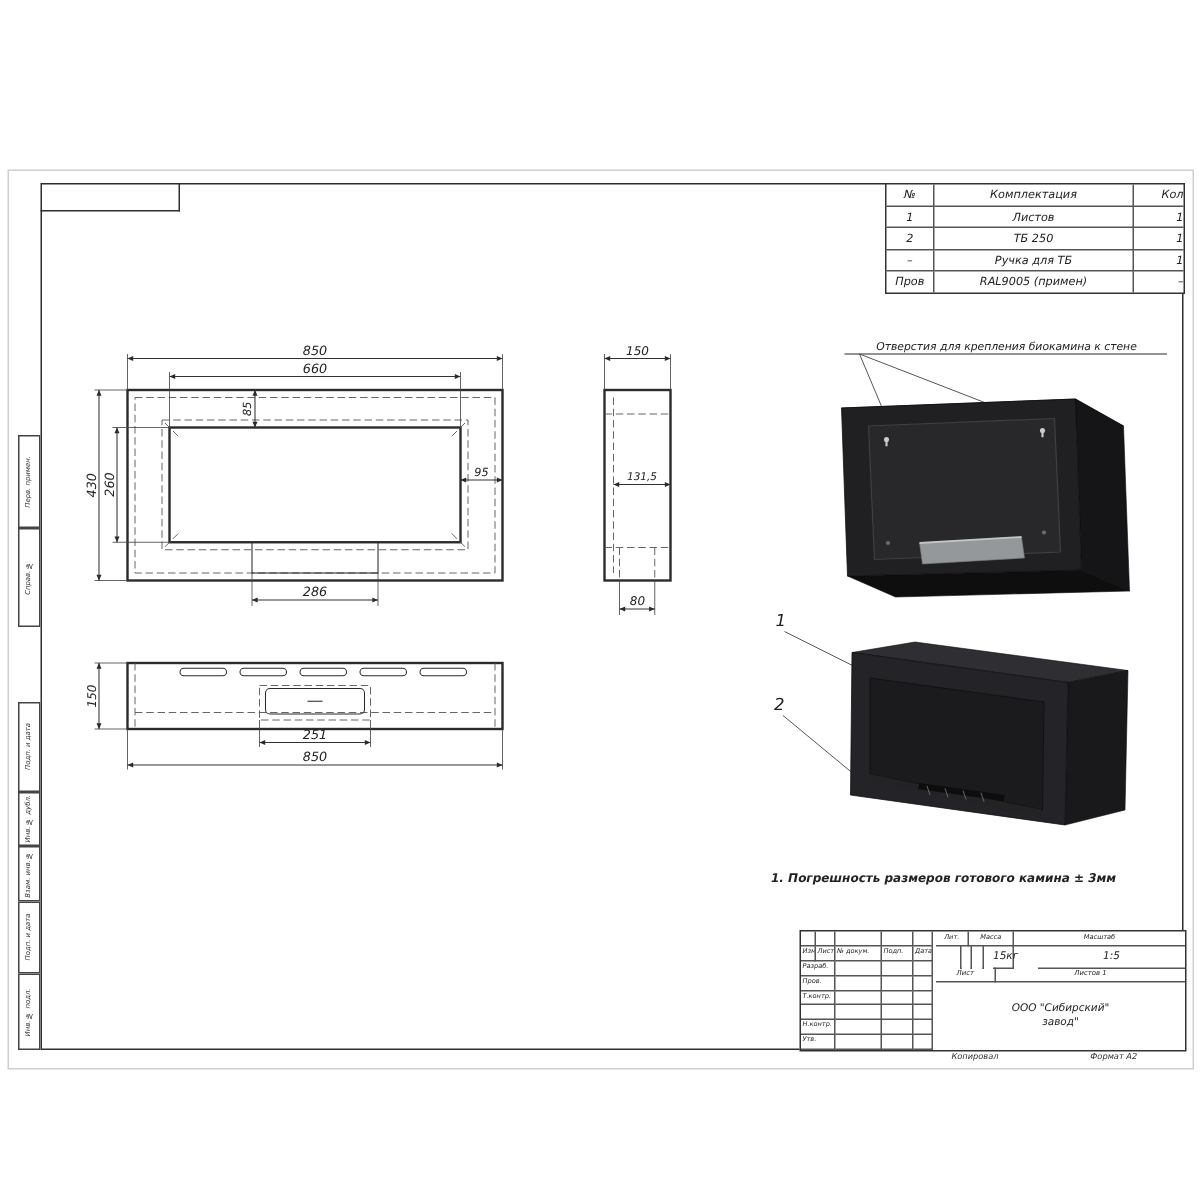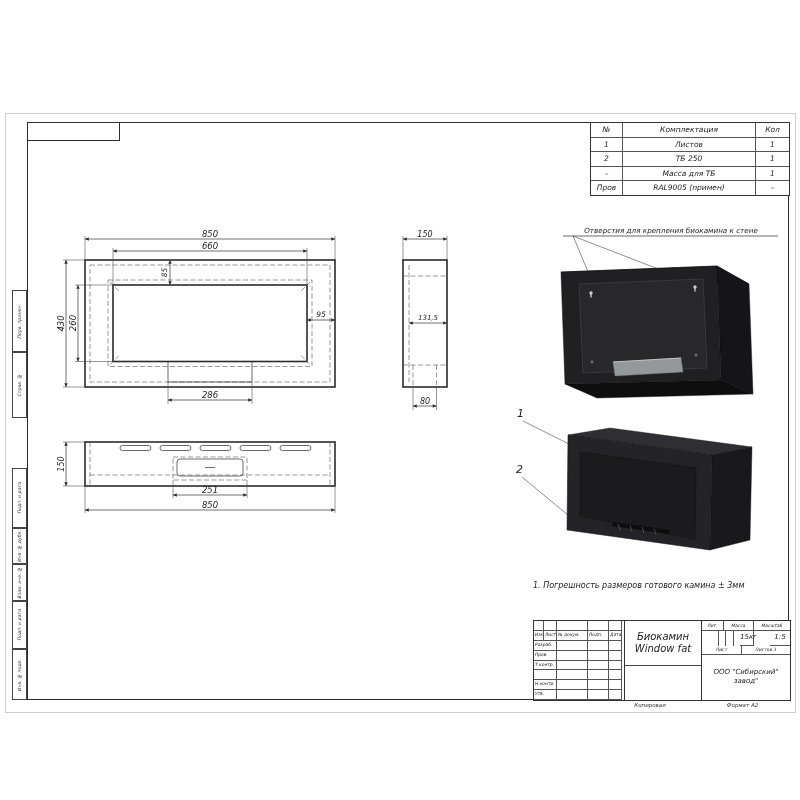--- a/index.html
+++ b/index.html
@@ -11,24 +11,24 @@
   
   .mbox{position:absolute;left:12px;width:15px;border:0.8px solid #444;box-sizing:border-box;
         display:flex;align-items:center;justify-content:center;background:#fff;}
   .mbox span{writing-mode:vertical-rl;transform:rotate(180deg);font-size:4.6px;font-style:italic;color:#333;white-space:nowrap;}
   
   .parts-table{position:absolute;left:590px;top:122px;width:200px;border:1.2px solid #333;box-sizing:border-box;
                font-style:italic;font-size:7.5px;background:#fff;}
   .pt-row{display:grid;grid-template-columns:32px 1fr 33px;}
   .pt-cell{border-right:0.6px solid #555;border-bottom:0.6px solid #555;height:13.5px;line-height:13.5px;
            text-align:center;overflow:hidden;white-space:nowrap;}
-  .pt-cell:last-child{border-right:none;}
+  .pt-cell:last-child{border-right:none;text-align:right;}
   .pt-row:last-child .pt-cell{border-bottom:none;}
   
-  .note{position:absolute;left:533px;top:581px;font-style:italic;font-size:8px;color:#222;white-space:nowrap;}
+  .note{position:absolute;left:514px;top:581px;font-style:italic;font-size:8px;color:#222;white-space:nowrap;font-weight:bold;}
   
   svg{position:absolute;overflow:visible;}
   svg text{font-family:"DejaVu Sans",sans-serif;font-style:italic;fill:#222;}
   .thick{stroke:#2b2b2b;stroke-width:1.6;fill:none;}
   .thin{stroke:#2b2b2b;stroke-width:0.7;fill:none;}
   .dash{stroke:#555;stroke-width:0.6;fill:none;stroke-dasharray:5 2.5;}
   .ext{stroke:#444;stroke-width:0.55;}
   .dim{stroke:#333;stroke-width:0.7;}
   .leader{stroke:#444;stroke-width:0.6;fill:none;}
   
@@ -95,21 +95,21 @@
       <div class="pt-cell">Листов</div>
       <div class="pt-cell">1</div>
     </div>
     <div class="pt-row">
       <div class="pt-cell">2</div>
       <div class="pt-cell">ТБ 250</div>
       <div class="pt-cell">1</div>
     </div>
     <div class="pt-row">
       <div class="pt-cell">–</div>
-      <div class="pt-cell">Масса для ТБ</div>
+      <div class="pt-cell">Ручка для ТБ</div>
       <div class="pt-cell">1</div>
     </div>
     <div class="pt-row">
       <div class="pt-cell">Пров</div>
       <div class="pt-cell">RAL9005 (примен)</div>
       <div class="pt-cell">–</div>
     </div>
   </div>
 
   <svg style="left:60px;top:228px;" width="310" height="255" viewBox="0 0 310 255">
@@ -301,27 +301,20 @@
         <div></div>
       <div class="span2">Н.контр.</div>
         <div></div>
         <div></div>
         <div></div>
       <div class="span2">Утв.</div>
         <div></div>
         <div></div>
         <div></div>
     </div>
-    <div class="tb-center">
-      <div class="tb-name">
-        <span>Биокамин</span>
-        <span>Window fat</span>
-      </div>
-      <div class="tb-name-bottom"></div>
-    </div>
     <div class="tb-right">
       <div class="tb-r1">
         <div>Лит.</div>
         <div>Масса</div>
         <div>Масштаб</div>
       </div>
       <div class="tb-r2">
         <div></div>
           <div></div>
           <div></div>

